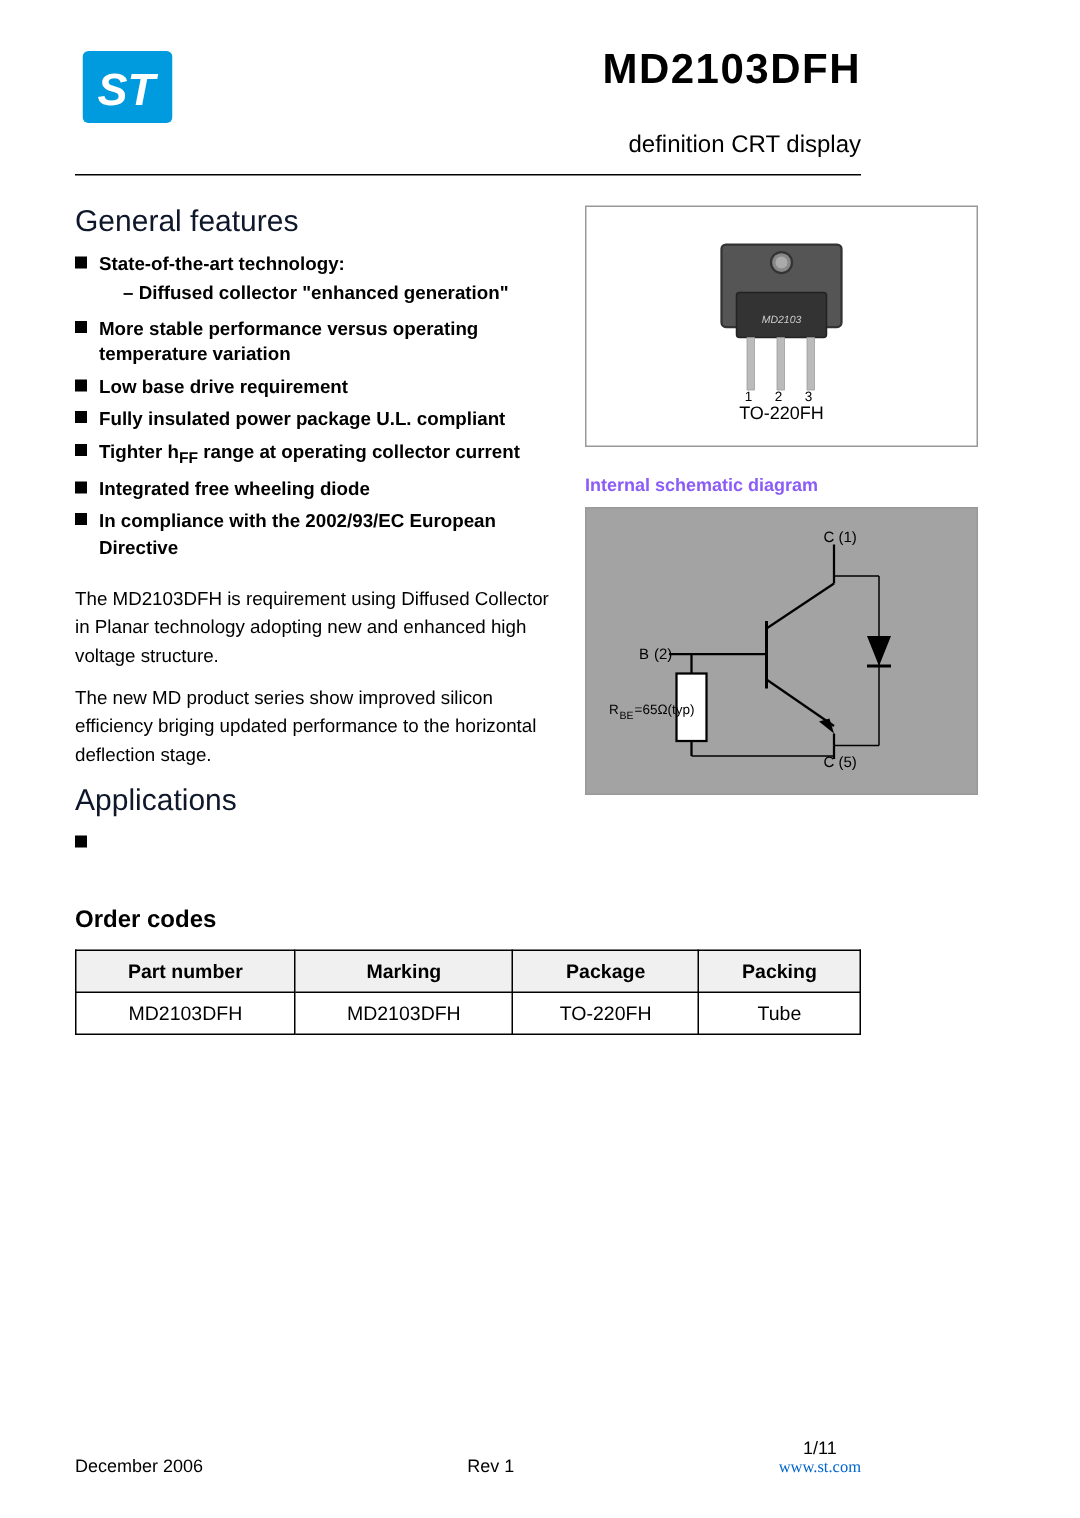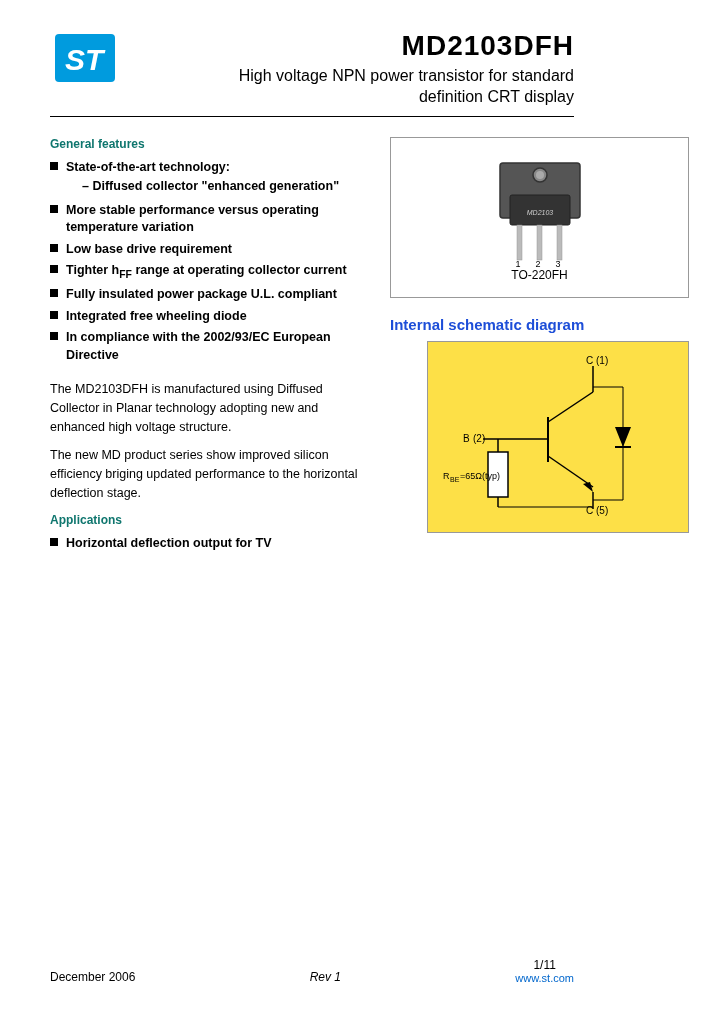--- a/index.html
+++ b/index.html
@@ -62,23 +62,23 @@
       gap: 20px;
     }
     .left-col {
       flex: 0 0 320px;
     }
     .right-col {
       flex: 1;
     }
     
     .section-title {
-      font-size: 12px;
-      font-weight: bold;
-      color: #0f766e;
+      font-size: 20px;
+      font-weight: normal;
+      color: #0f172a;
       margin-bottom: 8px;
       border-bottom: none;
     }
     
     .features-list {
       list-style: none;
       padding: 0;
       margin-bottom: 10px;
     }
     .features-list > li {
@@ -119,35 +119,34 @@
     }
     .component-label {
       font-size: 12px;
       color: #000;
     }
     
     .schematic-section {
       margin-top: 0;
     }
     .schematic-title {
-      font-size: 15px;
+      font-size: 12px;
       font-weight: bold;
-      color: #1d4ed8;
+      color: #8b5cf6;
       margin-bottom: 8px;
     }
     .schematic-box {
       border: 1px solid #999;
       padding: 10px;
       text-align: right;
-      background: #fde047;
+      background: #a3a3a3;
       min-height: 180px;
       display: flex;
       align-items: center;
       justify-content: center;
-      margin-left: 37px;
     }
     
     .description-section {
       margin-top: 16px;
     }
     .desc-para {
       font-size: 12.5px;
       line-height: 1.5;
       margin-bottom: 10px;
     }
@@ -190,29 +189,29 @@
       left: 50px;
       right: 50px;
       display: flex;
       justify-content: space-between;
       align-items: flex-end;
       font-size: 12px;
       color: #000;
     }
     .footer-center {
       text-align: left;
-      font-style: italic;
     }
     .footer-right {
       text-align: center;
     }
     .st-link {
       color: #0066cc;
       font-size: 11px;
       display: block;
+      font-family: Liberation Serif, serif;
     }
     
     .transistor-svg {
       display: block;
       margin: 0 auto;
     }
   </style>
 </head>
 <body>
 
@@ -222,21 +221,21 @@
     <div class="logo-box">
 
       <svg class="logo-svg" viewBox="0 0 60 48" xmlns="http://www.w3.org/2000/svg">
         <rect x="0" y="0" width="60" height="48" rx="4" fill="#009bde"></rect>
         <text x="10" y="36" font-size="30" font-weight="bold" fill="white" font-family="Arial, sans-serif" font-style="italic">ST</text>
       </svg>
     </div>
     <div class="header-right">
       <div class="part-title">MD2103DFH</div>
       <div class="subtitle">
-        <span>High voltage NPN power transistor for standard</span><br>
+        <br>
         <span>definition CRT display</span>
       </div>
     </div>
   </div>
   <hr class="header-divider">
 
   <div class="main-content">
 
     <div class="left-col">
 
@@ -254,48 +253,47 @@
           <li>
             <span class="bullet-square"></span>
             <span>More stable performance versus operating temperature variation</span>
           </li>
           <li>
             <span class="bullet-square"></span>
             <span>Low base drive requirement</span>
           </li>
           <li>
             <span class="bullet-square"></span>
+            <span>Fully insulated power package U.L. compliant</span>
+          </li>
+          <li>
+            <span class="bullet-square"></span>
             <span>Tighter h<sub>FF</sub> range at operating collector current</span>
           </li>
           <li>
             <span class="bullet-square"></span>
-            <span>Fully insulated power package U.L. compliant</span>
-          </li>
-          <li>
-            <span class="bullet-square"></span>
             <span>Integrated free wheeling diode</span>
           </li>
           <li>
             <span class="bullet-square"></span>
             <span>In compliance with the 2002/93/EC European Directive</span>
           </li>
         </ul>
       </div>
 
       <div class="description-section">
-        <p class="desc-para">The MD2103DFH is manufactured using Diffused Collector in Planar technology adopting  new and enhanced high voltage structure.</p>
+        <p class="desc-para">The MD2103DFH is requirement using Diffused Collector in Planar technology adopting  new and enhanced high voltage structure.</p>
         <p class="desc-para">The new MD product series show improved silicon efficiency briging updated performance to the horizontal deflection stage.</p>
       </div>
 
       <div class="applications-section">
         <div class="section-title">Applications</div>
         <ul class="features-list">
           <li>
             <span class="bullet-square"></span>
-            <span>Horizontal deflection output for TV</span>
           </li>
         </ul>
       </div>
     </div>
 
     <div class="right-col">
 
       <div class="component-box">
 
         <svg class="transistor-svg" width="150" height="115" viewBox="0 0 150 115" xmlns="http://www.w3.org/2000/svg">
@@ -364,20 +362,41 @@
             <text x="12" y="130" font-size="7" fill="#000" font-family="Arial">BE</text>
             <text x="22" y="127" font-size="9" fill="#000" font-family="Arial">=65Ω(typ)</text>
 
             <text x="35" y="90" font-size="10" fill="#000" font-family="Arial"> (2)</text>
           </svg>
         </div>
       </div>
     </div>
   </div>
 
+  <div class="order-codes-section">
+    <div class="order-codes-title">Order codes</div>
+    <table class="order-table">
+      <thead>
+        <tr>
+          <th>Part number</th>
+          <th>Marking</th>
+          <th>Package</th>
+          <th>Packing</th>
+        </tr>
+      </thead>
+      <tbody>
+        <tr>
+          <td>MD2103DFH</td>
+          <td>MD2103DFH</td>
+          <td>TO-220FH</td>
+          <td>Tube</td>
+        </tr>
+      </tbody>
+    </table>
+  </div>
 
   <div class="page-footer">
     <div>December 2006</div>
     <div class="footer-center">Rev 1</div>
     <div class="footer-right">
       <span>1/11</span>
       <span class="st-link">www.st.com</span>
     </div>
   </div>
 </div>

